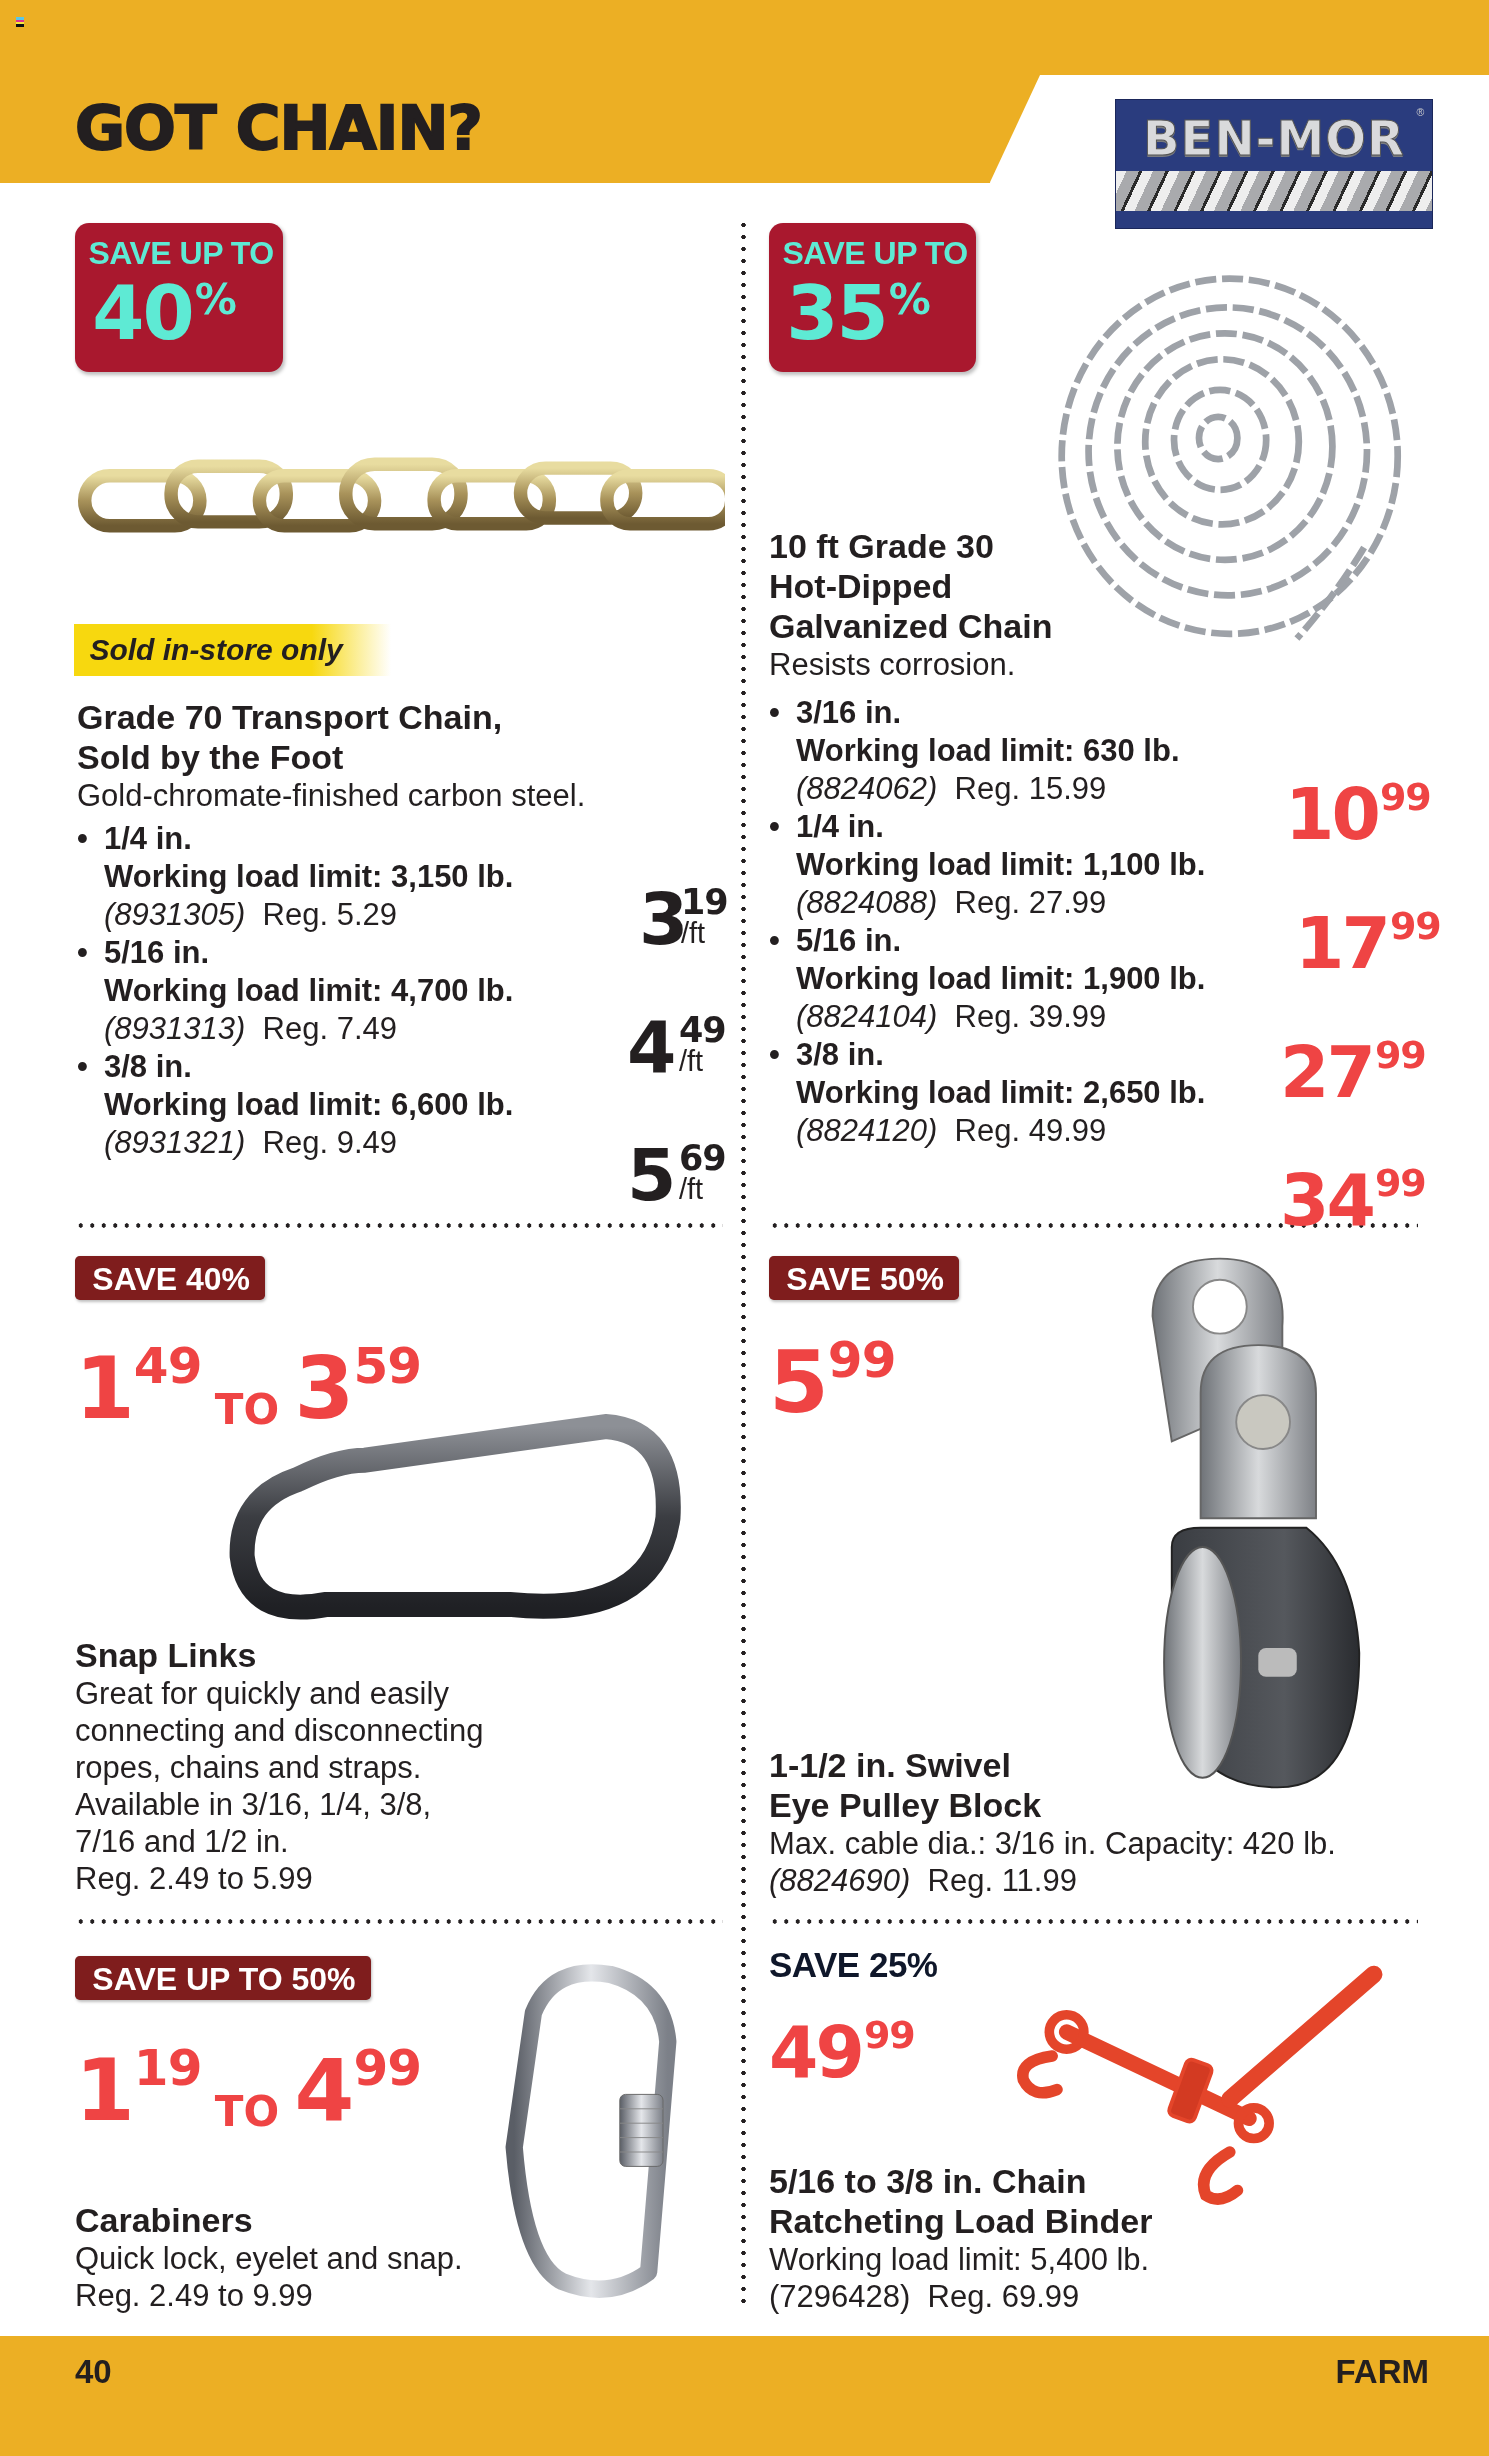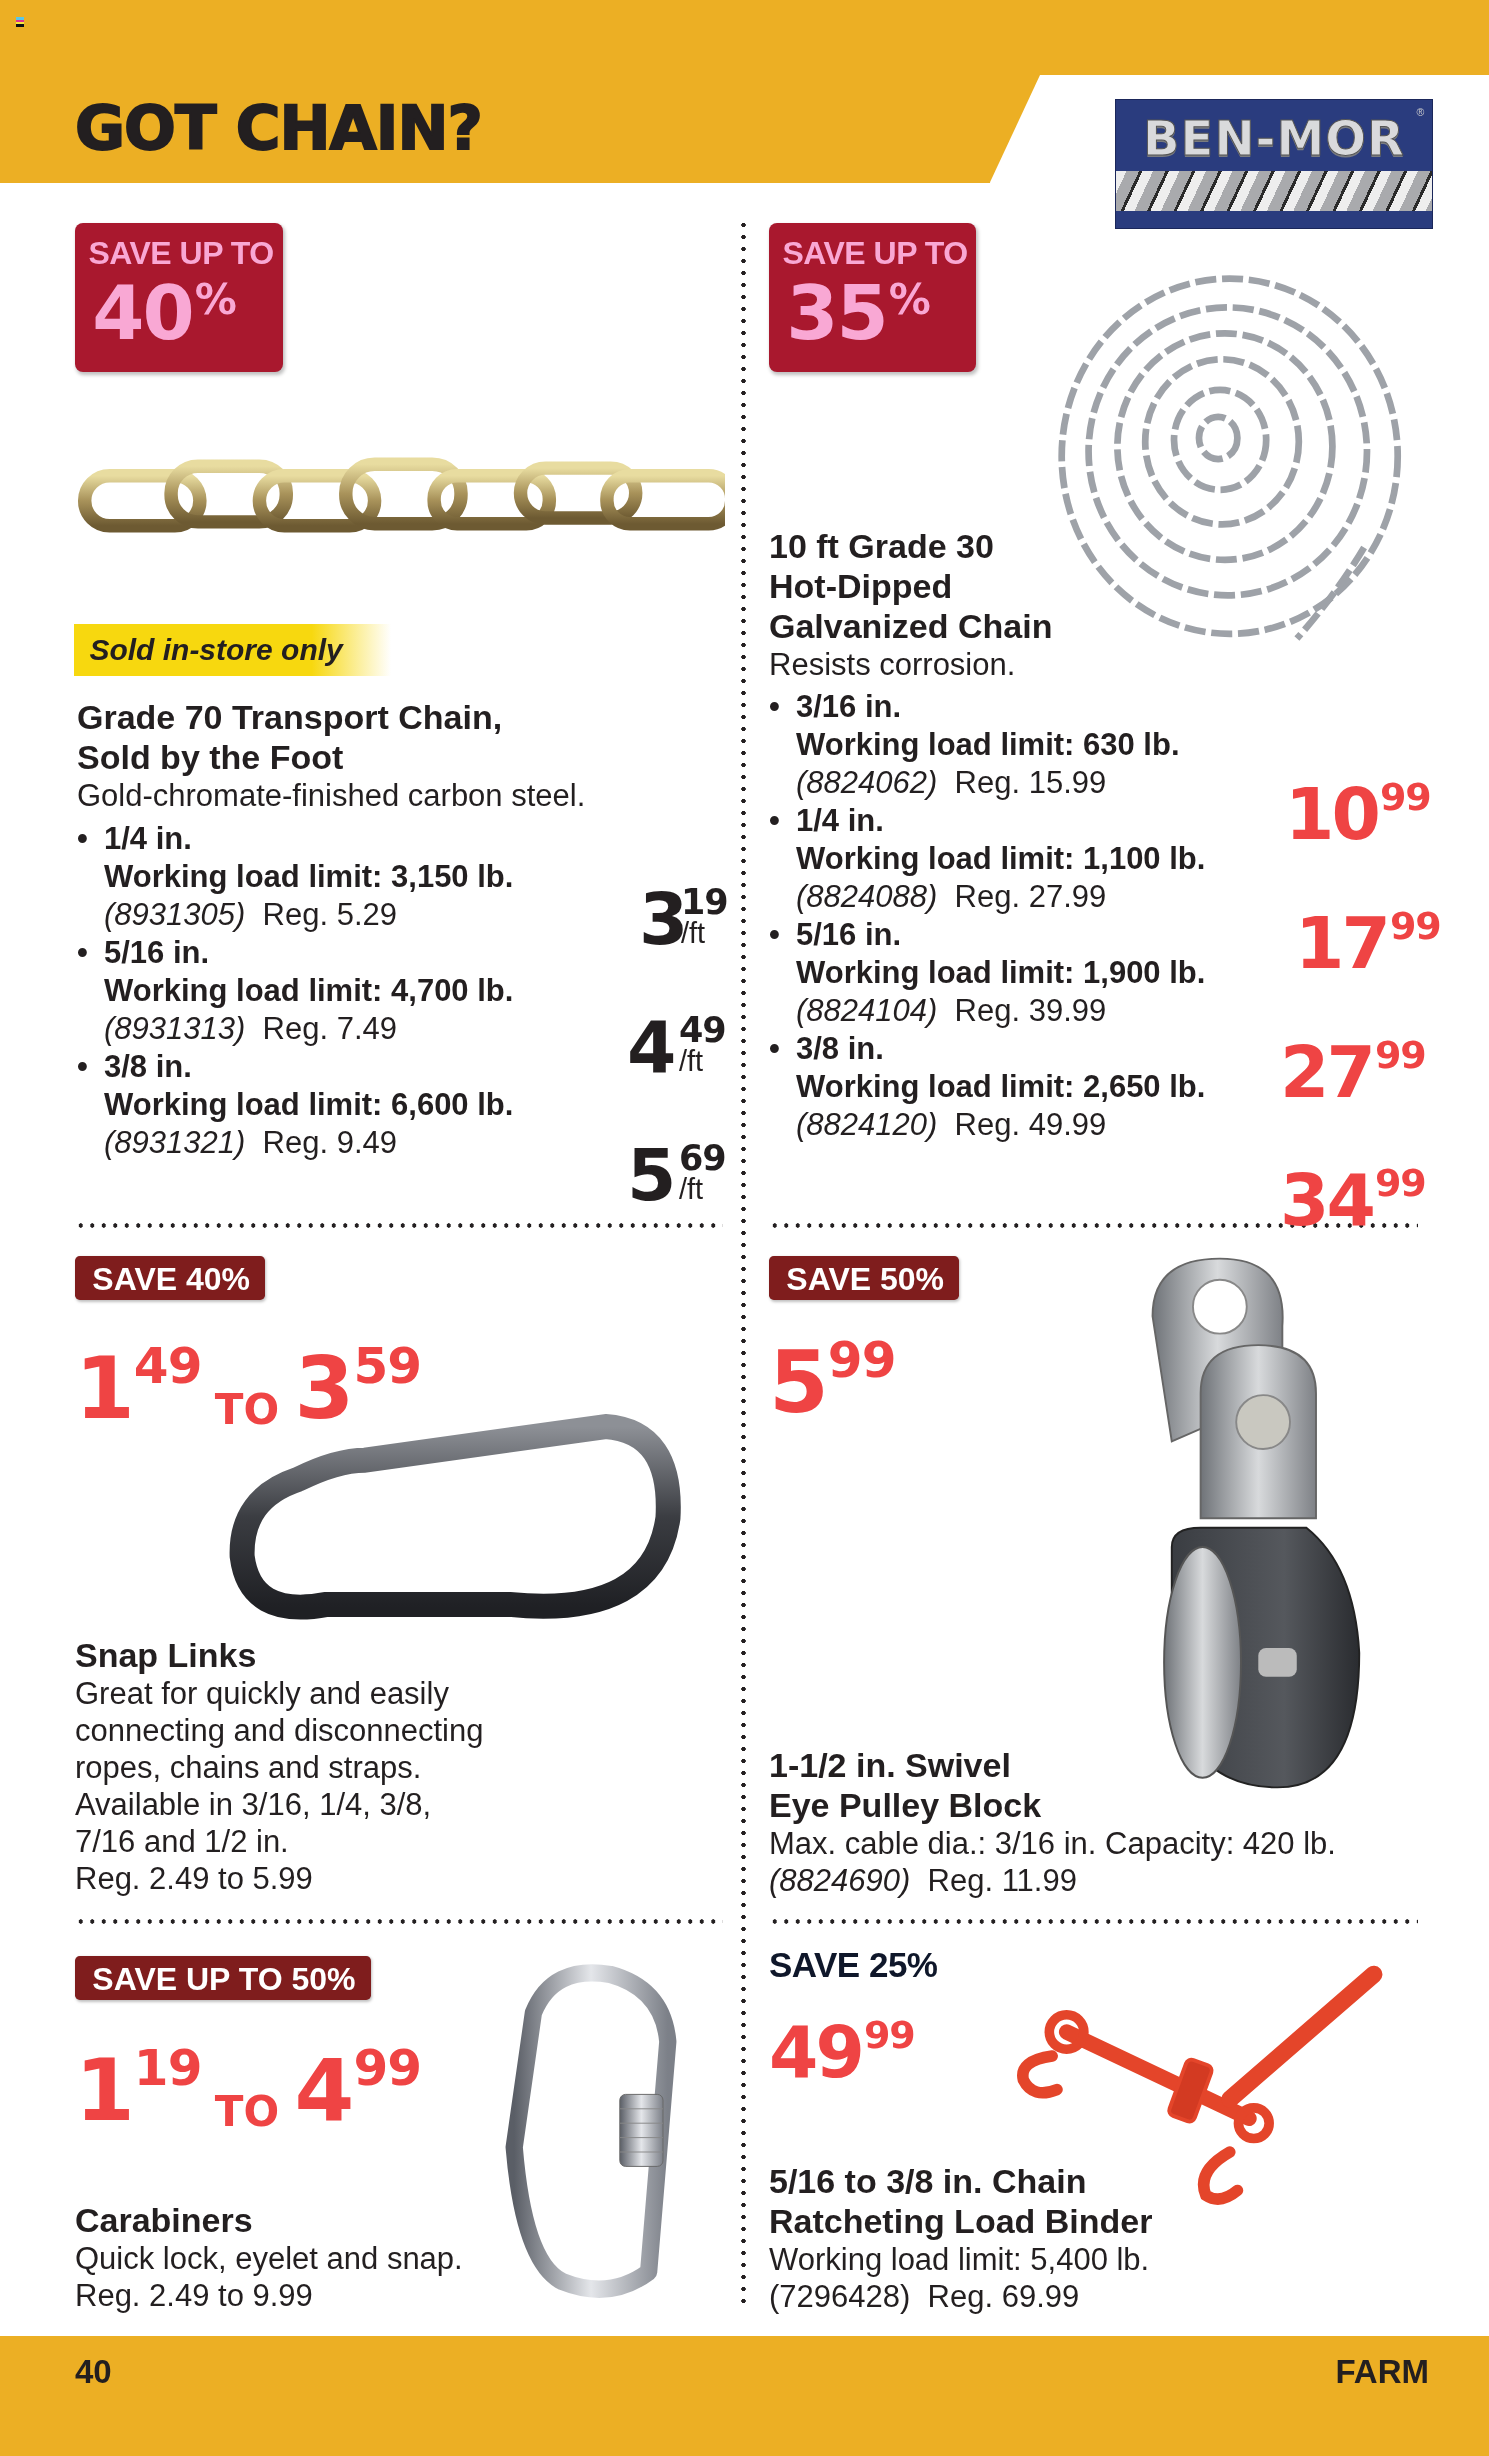--- a/index.html
+++ b/index.html
@@ -24,21 +24,21 @@
   .logo-reg { position: absolute; right: 7.7px; top: 5.8px; font-size: 10.6px; color: #c8c9cc; }
   .logo-rope { position: absolute; left: 0; top: 71px; width: 100%; height: 40px;
     background: repeating-linear-gradient(115deg, #eeeeee 0 9.6px, #a9aaad 9.6px 21px, #2a2a2a 21px 24px); }
 
   
   .vdots { left: 741px; top: 219px; width: 4.8px; height: 2089px;
     background: radial-gradient(circle, #231f20 1.9px, transparent 2.4px) 0 0 / 4.8px 12px repeat-y; }
   .hdots { height: 4.8px; background: radial-gradient(circle, #231f20 1.9px, transparent 2.4px) 0 0 / 11.5px 4.8px repeat-x; }
 
   
-  .badge-big { background: #a9182e; border-radius: 8px; color: #f9a8d4; box-shadow: 1.9px 2.9px 3.8px rgba(0,0,0,0.25); }
+  .badge-big { background: #a9182e; border-radius: 14px; color: #5eead4; box-shadow: 1.9px 2.9px 3.8px rgba(0,0,0,0.25); }
   .badge-big .l1 { position: absolute; left: 13.4px; top: 11.5px; font-weight: 700; font-size: 32px; letter-spacing: -0.5px; white-space: nowrap; }
   .badge-big .l2 { position: absolute; left: 17.3px; top: 46px; font-family: "DejaVu Sans", sans-serif; font-weight: 900; font-size: 75px; letter-spacing: -1.9px; white-space: nowrap; }
   .badge-big .l2 sup { font-size: 42px; vertical-align: 25px; margin-left: 1.9px; }
   .badge-sm { background: #7f1d1d; border-radius: 4.8px; color: #fff; font-weight: 700; font-size: 32px;
     padding: 1.9px 15.4px 0 17.3px; height: 44px; line-height: 42px; white-space: nowrap; box-shadow: 1px 1.9px 2.9px rgba(0,0,0,0.25); }
   .save-text { color: #0f172a; font-weight: 700; font-size: 35px; letter-spacing: -0.5px; white-space: nowrap; }
 
   .sold-banner { left: 74px; top: 624px; width: 317px; height: 52px;
     background: linear-gradient(90deg, #f7d80f 0%, #f7d80f 75%, rgba(247,216,15,0) 100%); }
   .sold-banner span { position: absolute; left: 15.4px; top: 8.6px; font-style: italic; font-weight: 700; font-size: 30px; color: #231f20; white-space: nowrap; }
@@ -153,21 +153,21 @@
       <ellipse cx="180" cy="178" rx="48" ry="52"></ellipse>
       <ellipse cx="178" cy="176" rx="20" ry="22"></ellipse>
     </g>
     <path d="M330 290 Q 300 340 260 385" fill="none" stroke="#9ea2a8" stroke-width="7" stroke-dasharray="22 6"></path>
   </svg>
   <div class="abs" style="left:769px; top:526px;">
     <div class="ptitle">10 ft Grade 30</div>
     <div class="ptitle">Hot-Dipped</div>
     <div class="ptitle">Galvanized Chain</div>
     <div class="pdesc">Resists corrosion.</div>
-    <div style="margin-top:5px;">
+    <div style="margin-top:11px;">
       <div class="bullet">3/16 in.</div>
       <div class="spec">Working load limit: 630 lb.</div>
       <div class="sku"><i>(8824062)</i>&nbsp; <span>Reg. 15.99</span></div>
       <div class="bullet">1/4 in.</div>
       <div class="spec">Working load limit: 1,100 lb.</div>
       <div class="sku"><i>(8824088)</i>&nbsp; <span>Reg. 27.99</span></div>
       <div class="bullet">5/16 in.</div>
       <div class="spec">Working load limit: 1,900 lb.</div>
       <div class="sku"><i>(8824104)</i>&nbsp; <span>Reg. 39.99</span></div>
       <div class="bullet">3/8 in.</div>

